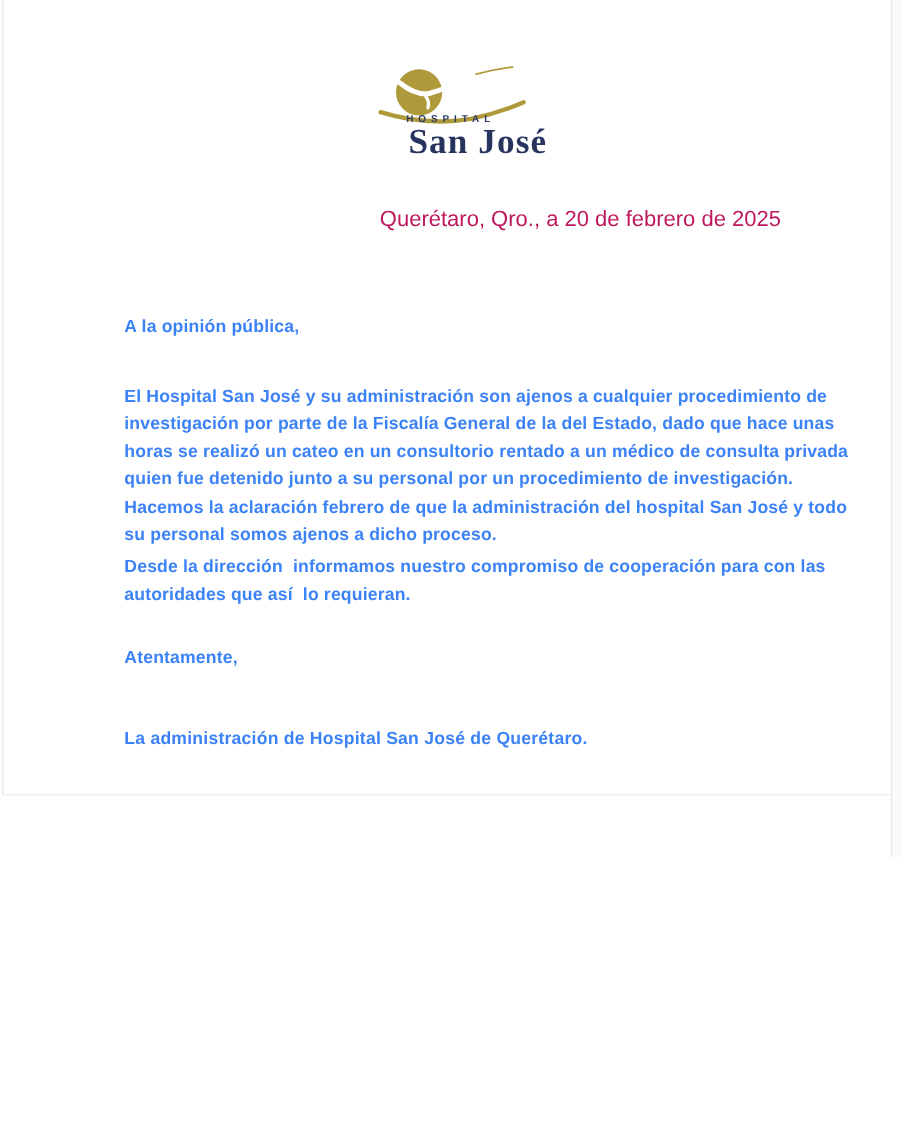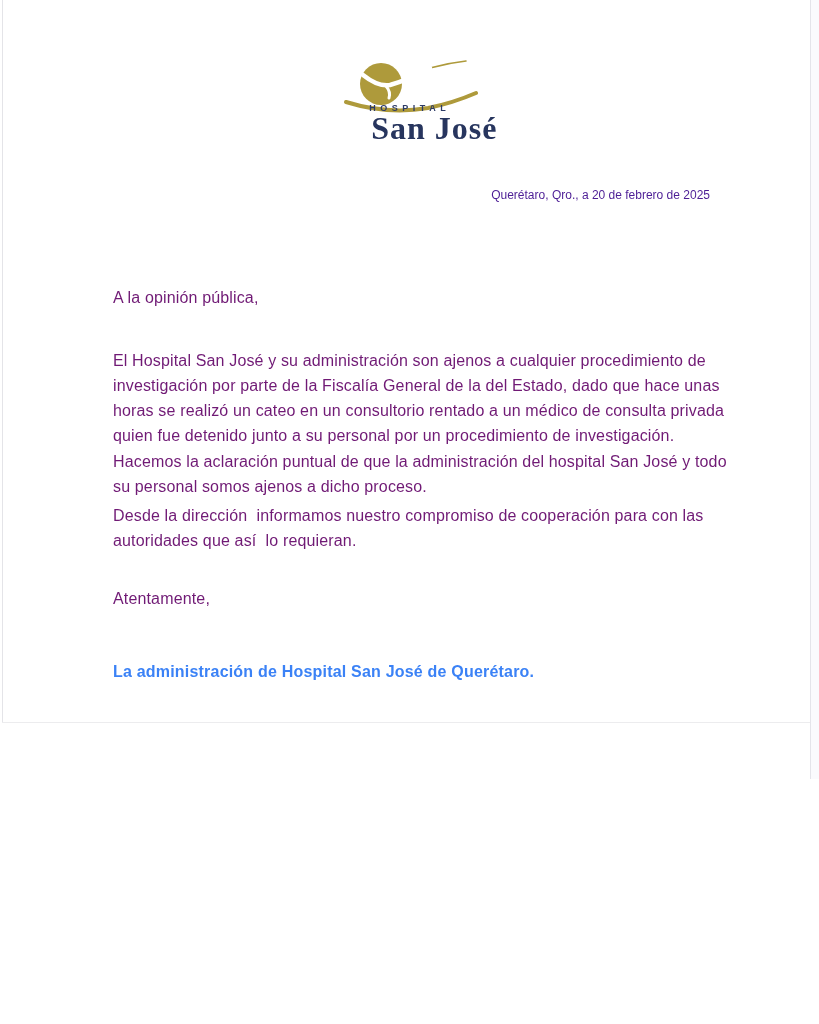--- a/index.html
+++ b/index.html
@@ -79,33 +79,34 @@
     letter-spacing: 1px;
     color: #27355e;
   }
 
   .date-line {
     position: absolute;
     top: 188px;
     left: 113px;
     width: 597px;
     text-align: right;
-    font-size: 12px;
-    color: #4c1d95;
+    font-size: 20px;
+    color: #be185d;
   }
 
   .body-text {
     position: absolute;
     left: 113px;
     width: 640px;
     font-size: 16px;
     line-height: 25px;
     letter-spacing: 0.15px;
     white-space: pre;
-    color: #701a75;
+    color: #3b82f6;
+    font-weight: bold;
   }
   .salutation  { top: 285px; }
   .paragraph-1 { top: 348px; }
   .paragraph-2 { top: 449px; }
   .paragraph-3 { top: 503px; }
   .closing     { top: 586px; }
   .signature   {
     top: 659px;
     font-weight: bold;
     color: #3b82f6;
@@ -140,21 +141,21 @@
 
   <div class="date-line">Querétaro, Qro., a 20 de febrero de 2025</div>
 
   <div class="body-text salutation">A la opinión pública,</div>
 
   <div class="body-text paragraph-1">El Hospital San José y su administración son ajenos a cualquier procedimiento de
 investigación por parte de la Fiscalía General de la del Estado, dado que hace unas
 horas se realizó un cateo en un consultorio rentado a un médico de consulta privada
 quien fue detenido junto a su personal por un procedimiento de investigación.</div>
 
-  <div class="body-text paragraph-2">Hacemos la aclaración puntual de que la administración del hospital San José y todo
+  <div class="body-text paragraph-2">Hacemos la aclaración febrero de que la administración del hospital San José y todo
 su personal somos ajenos a dicho proceso.</div>
 
   <div class="body-text closing">Atentamente,</div>
 
   <div class="body-text paragraph-3">Desde la dirección  informamos nuestro compromiso de cooperación para con las
 autoridades que así  lo requieran.</div>
 
   <div class="body-text signature">La administración de Hospital San José de Querétaro.</div>
 
 </div>

